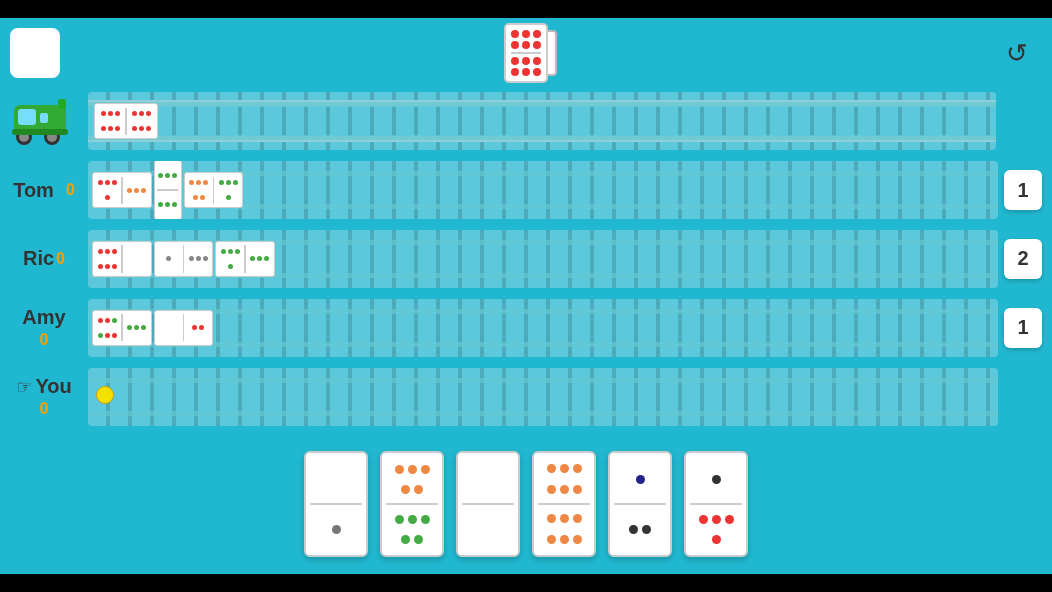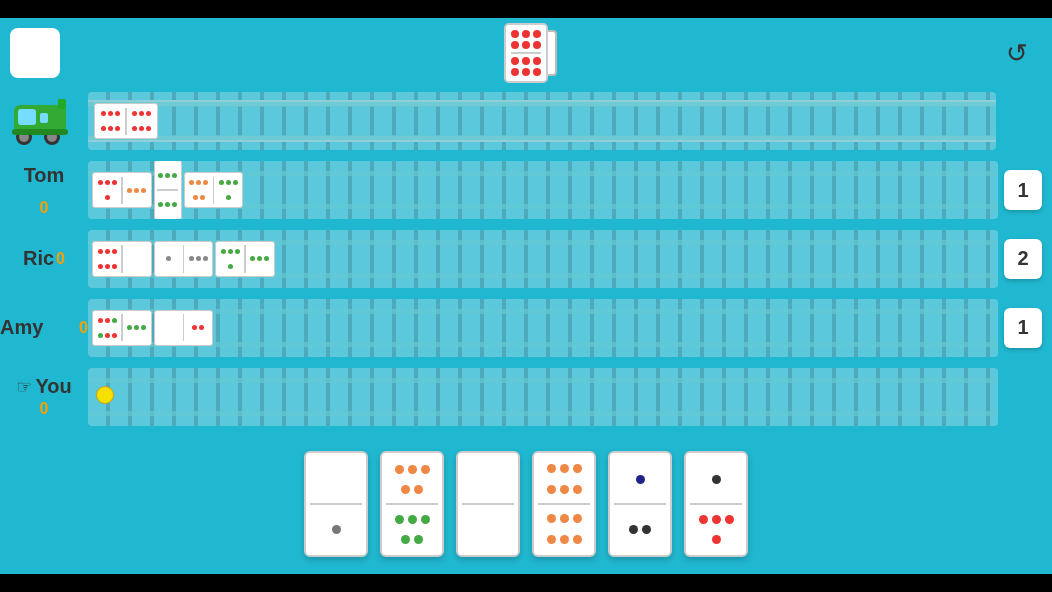--- a/index.html
+++ b/index.html
@@ -248,21 +248,21 @@
               <span style="width:5px;height:5px;background:#e33;border-radius:50%;"></span>
                 <span style="width:5px;height:5px;background:#e33;border-radius:50%;"></span>
             </div>
           </div>
         </div>
       </div>
       <div style="width:46px;"></div>
     </div>
 
     <div class="player-row" style="flex:1;display:flex;align-items:center;">
-      <div class="player-label" style="width:88px;display:flex;flex-direction:column;align-items:center;justify-content:center;gap:12px;">
+      <div class="player-label" style="width:88px;display:flex;flex-direction:row;align-items:center;justify-content:center;gap:12px;">
         <span style="font-size:20px;font-weight:bold;color:#333;">Tom</span>
         <span style="font-size:16px;font-weight:bold;color:#f5a000;">0</span>
       </div>
       <div class="track-container" style="flex:1;height:58px;background:#5bc8dc;border-radius:4px;position:relative;overflow:hidden;display:flex;align-items:center;">
         <div style="position:absolute;top:0;left:0;right:0;bottom:0;background:repeating-linear-gradient(90deg,transparent 0px,transparent 18px,rgba(0,0,0,0.15) 18px,rgba(0,0,0,0.15) 22px);"></div>
         <div style="position:absolute;top:10px;left:0;right:0;height:5px;background:rgba(100,200,210,0.7);"></div>
         <div style="position:absolute;bottom:10px;left:0;right:0;height:5px;background:rgba(100,200,210,0.7);"></div>
         <div style="position:relative;z-index:1;padding-left:4px;display:flex;align-items:center;gap:2px;">
 
           <div style="background:#fff;border-radius:3px;border:1.5px solid #ccc;display:flex;flex-direction:row;align-items:center;height:36px;">
@@ -364,21 +364,21 @@
                 <span style="width:5px;height:5px;background:#4a4;border-radius:50%;"></span>
               <span style="width:5px;height:5px;background:#4a4;border-radius:50%;"></span>
             </div>
           </div>
         </div>
       </div>
       <div style="width:38px;min-width:38px;height:40px;background:#fff;border-radius:6px;display:flex;align-items:center;justify-content:center;font-size:20px;font-weight:bold;color:#333;margin-left:6px;box-shadow:0 2px 4px rgba(0,0,0,0.2);">2</div>
     </div>
 
     <div class="player-row" style="flex:1;display:flex;align-items:center;">
-      <div class="player-label" style="width:88px;display:flex;flex-direction:row;align-items:center;justify-content:space-between;">
+      <div class="player-label" style="width:88px;display:flex;flex-direction:column;align-items:center;justify-content:flex-start;">
         <span style="font-size:20px;font-weight:bold;color:#333;">Amy</span>
         <span style="font-size:16px;font-weight:bold;color:#f5a000;">0</span>
       </div>
       <div class="track-container" style="flex:1;height:58px;background:#5bc8dc;border-radius:4px;position:relative;overflow:hidden;display:flex;align-items:center;">
         <div style="position:absolute;top:0;left:0;right:0;bottom:0;background:repeating-linear-gradient(90deg,transparent 0px,transparent 18px,rgba(0,0,0,0.15) 18px,rgba(0,0,0,0.15) 22px);"></div>
         <div style="position:absolute;top:10px;left:0;right:0;height:5px;background:rgba(100,200,210,0.7);"></div>
         <div style="position:absolute;bottom:10px;left:0;right:0;height:5px;background:rgba(100,200,210,0.7);"></div>
         <div style="position:relative;z-index:1;padding-left:4px;display:flex;align-items:center;gap:2px;">
 
           <div style="background:#fff;border-radius:3px;border:1.5px solid #ccc;display:flex;flex-direction:row;align-items:center;height:36px;">

